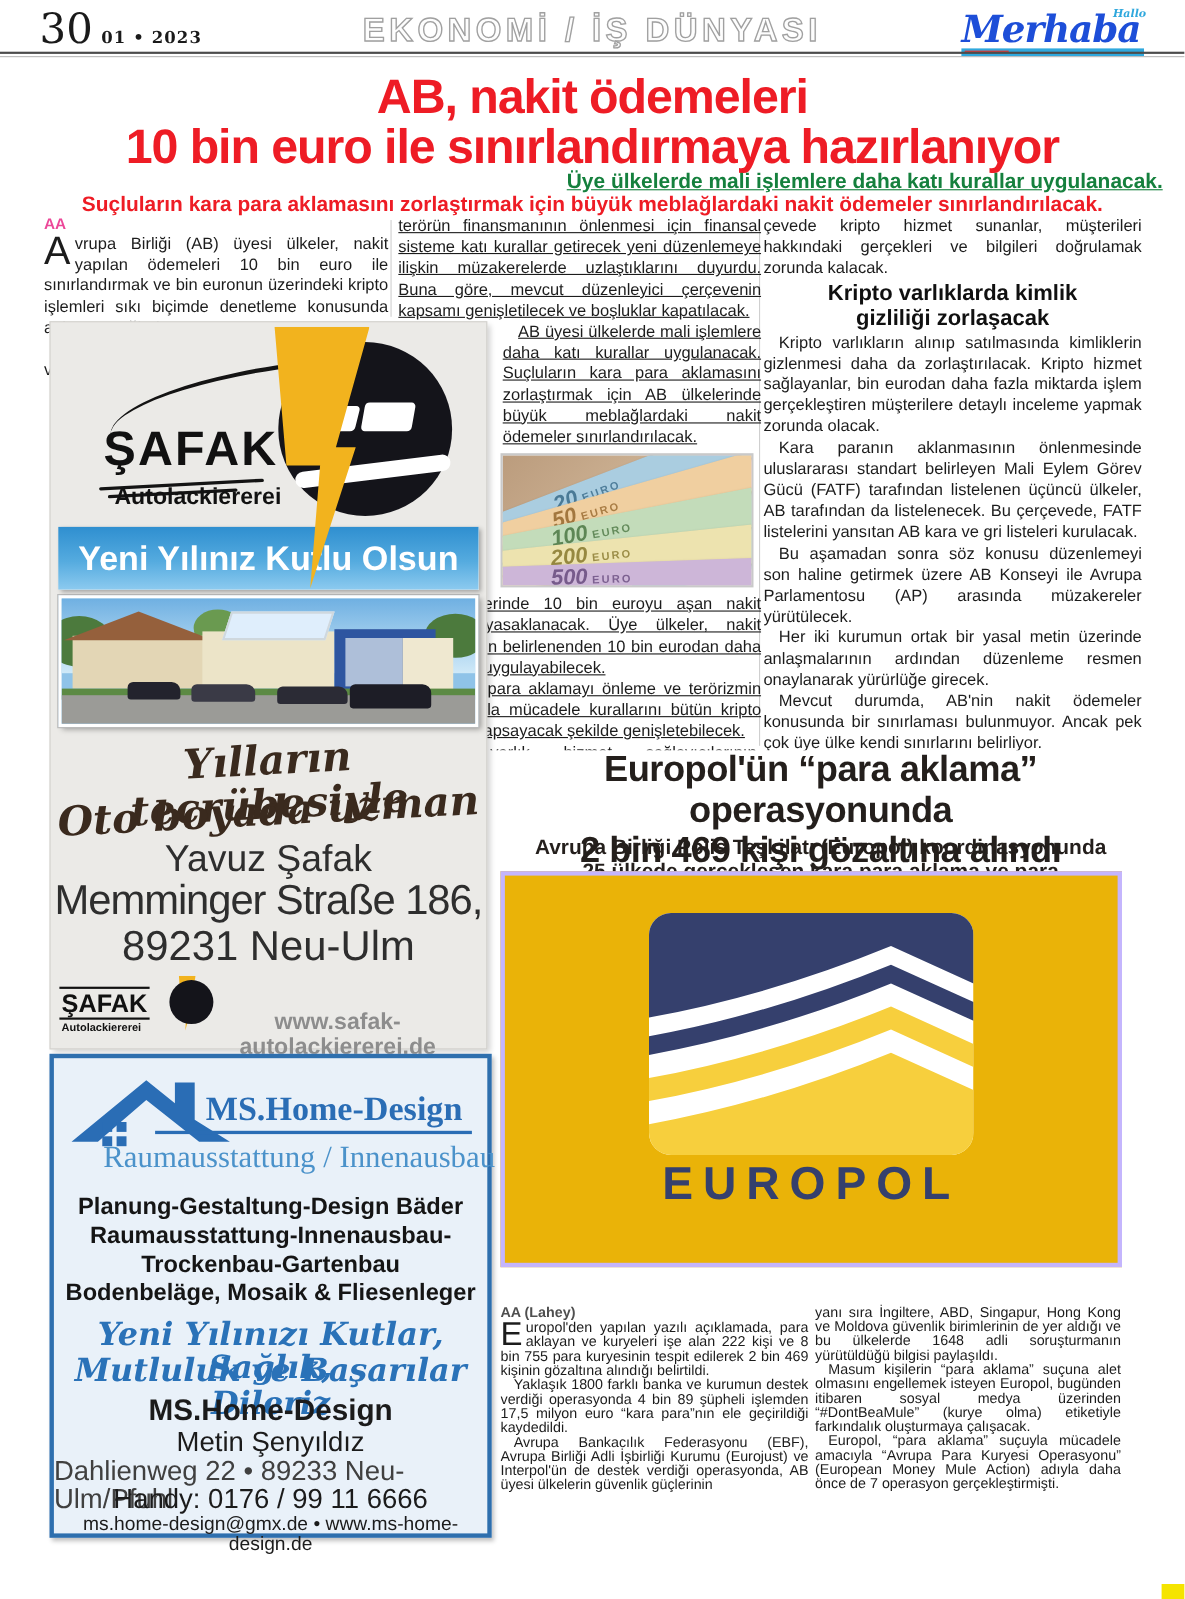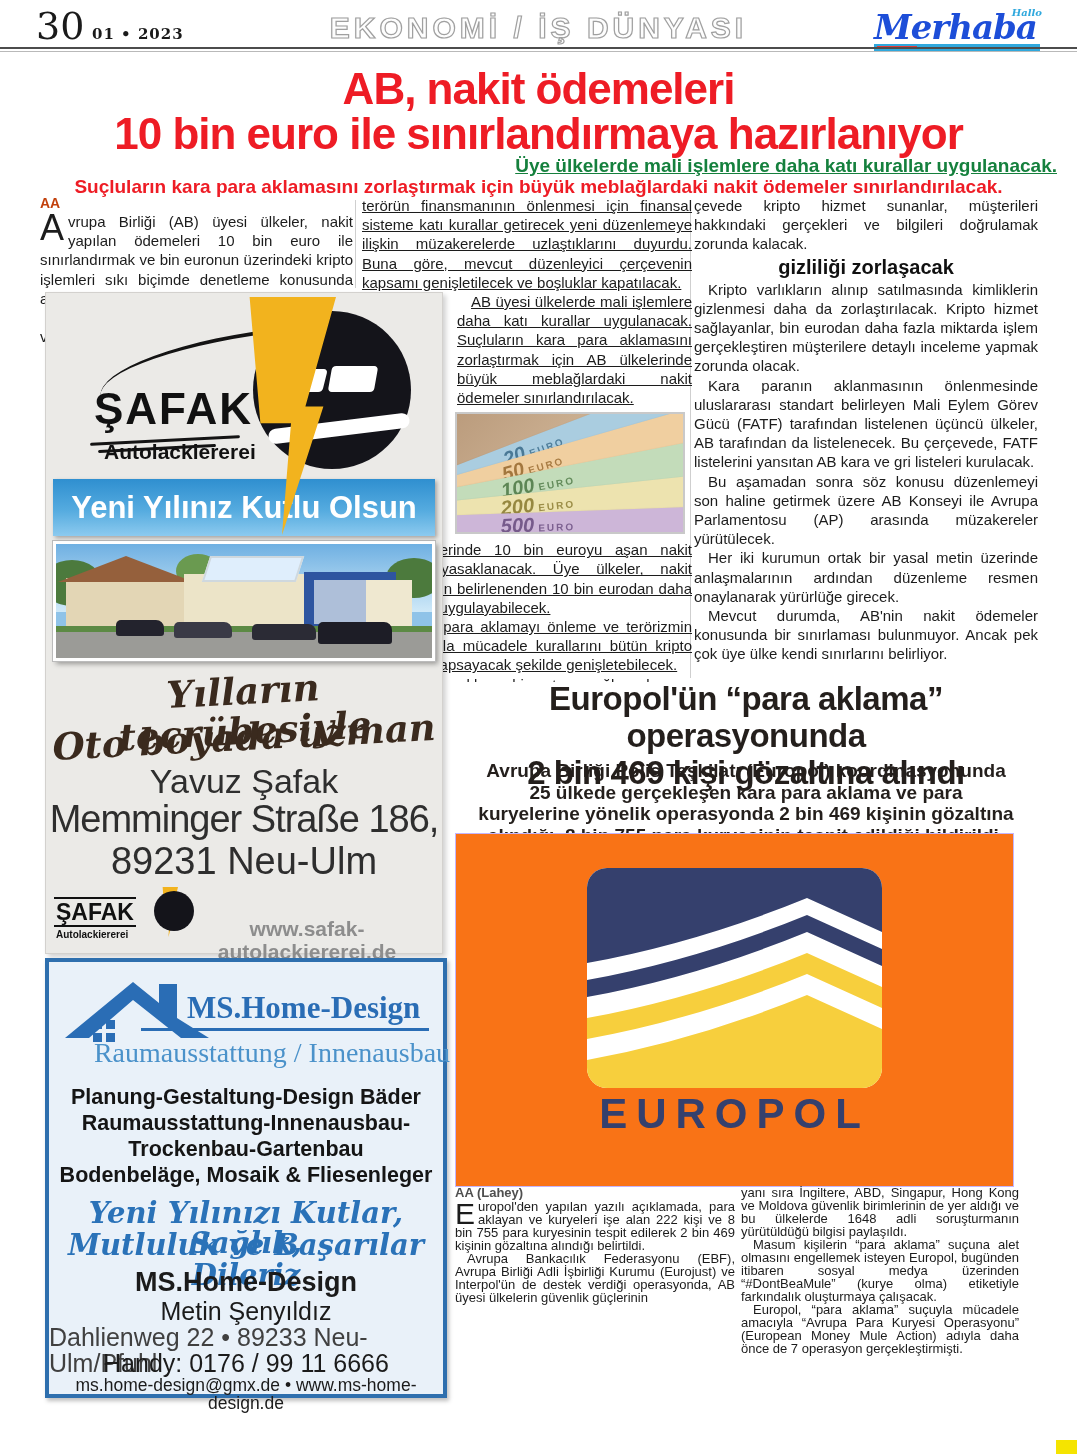--- a/index.html
+++ b/index.html
@@ -27,21 +27,21 @@
      font:900 44px/45px "Liberation Sans",sans-serif;letter-spacing:-1px;}
   .subhead-black{left:20px;top:156px;width:1037px;text-align:right;color:#15803d;
      font:800 19px/20px "Liberation Sans",sans-serif;text-decoration:underline;}
   .subhead-red{left:20px;top:177px;width:1037px;text-align:center;color:#ee1c25;
      font:800 19px/20px "Liberation Sans",sans-serif;}
 
   
   .news{font:15px/19.2px "Liberation Sans",sans-serif;color:#1c1c1c;}
   .news p{margin:0;text-align:justify;}
   .news p.ind{text-indent:14px;}
-  .byline{font:700 14px/18px "Liberation Sans",sans-serif;color:#c2410c;}
+  .byline{font:700 14px/18px "Liberation Sans",sans-serif;color:#ec4899;}
   .dropcap{float:left;font:400 36px/29px "Liberation Sans",sans-serif;padding:1px 4px 0 0;color:#1c1c1c;}
   .col1{left:40px;top:194px;width:313px;}
   .col2{left:362px;top:196px;width:330px;height:486px;overflow:hidden;text-decoration:underline;}
   .col3{left:694px;top:196px;width:344px;height:486px;overflow:hidden;}
   .vr1{left:355px;top:200px;width:1px;height:88px;background:#cfcfcf;}
   .vr2{left:690px;top:200px;width:1px;height:478px;background:#cfcfcf;}
   .crosshead{text-align:center;font:900 20px/22px "Liberation Sans",sans-serif;color:#101010;margin:2px 0;}
   .c2spacer{float:left;width:95px;height:96px;margin-top:19px;}
   .c2shift{margin-left:93px;}
 
@@ -105,21 +105,21 @@
   .safak .phone{position:absolute;left:150px;top:590px;width:240px;text-align:center;
      font:800 30px/32px "Liberation Sans",sans-serif;color:#8d8d8d;}
   .safak .web{position:absolute;left:130px;top:624px;width:262px;text-align:center;
      font:800 21px/23px "Liberation Sans",sans-serif;color:#8d8d8d;}
 
   
   .ep-headline{left:445px;top:680px;width:602px;text-align:center;color:#241f1c;
      font:900 33px/37px "Liberation Sans",sans-serif;letter-spacing:-0.5px;}
   .ep-subhead{left:445px;top:760px;width:602px;text-align:center;color:#241f1c;
      font:800 19px/21.5px "Liberation Sans",sans-serif;}
-  .ep-logobox{left:455px;top:833px;width:557px;height:352px;background:#f97316;border:1px solid #c4b5fd;}
+  .ep-logobox{left:455px;top:792px;width:557px;height:352px;background:#eab308;border:4px solid #c4b5fd;}
   .ep-logobox svg{position:absolute;left:131px;top:34px;}
   .ep-logotext{position:absolute;left:0;top:258px;width:100%;text-align:center;color:#35406d;
      font:900 42px/44px "Liberation Sans",sans-serif;letter-spacing:9px;}
   .ep-body{font:13px/13px "Liberation Sans",sans-serif;color:#1c1c1c;}
   .ep-body p{margin:0;text-align:justify;}
   .ep-body p.ind{text-indent:12px;}
   .ep-colA{left:455px;top:1186px;width:280px;height:212px;overflow:hidden;}
   .ep-colB{left:741px;top:1186px;width:278px;height:212px;overflow:hidden;}
   .ep-byline{font:700 13px/14px "Liberation Sans",sans-serif;color:#4f4f4f;}
   .ep-drop{float:left;font:400 30px/25px "Liberation Sans",sans-serif;padding:1px 3px 0 0;}
@@ -207,20 +207,21 @@
       </div>
     </div>
     <p class="ind c2shift">AB ülkelerinde 10 bin euroyu aşan nakit ödemeler yasaklanacak. Üye ülkeler, nakit ödemeler için belirlenenden 10 bin eurodan daha düşük sınır uygulayabilecek.</p>
     <p class="ind c2shift">AB, kara para aklamayı önleme ve terörizmin finansmanıyla mücadele kurallarını bütün kripto sektörünü kapsayacak şekilde genişletebilecek.</p>
     <p class="ind c2shift">Kripto varlık hizmet sağlayıcılarının, müşterilerine ilişkin gerekli özeni göstermesi gerekecek. Bu çer-</p>
   </div>
 
   <div class="abs col3 news">
     <p>çevede kripto hizmet sunanlar, müşterileri hakkındaki gerçekleri ve bilgileri doğrulamak zorunda kalacak.</p>
     <div class="crosshead">
+      <div>Kripto varlıklarda kimlik</div>
       <div>gizliliği zorlaşacak</div>
     </div>
     <p class="ind">Kripto varlıkların alınıp satılmasında kimliklerin gizlenmesi daha da zorlaştırılacak. Kripto hizmet sağlayanlar, bin eurodan daha fazla miktarda işlem gerçekleştiren müşterilere detaylı inceleme yapmak zorunda olacak.</p>
     <p class="ind">Kara paranın aklanmasının önlenmesinde uluslararası standart belirleyen Mali Eylem Görev Gücü (FATF) tarafından listelenen üçüncü ülkeler, AB tarafından da listelenecek. Bu çerçevede, FATF listelerini yansıtan AB kara ve gri listeleri kurulacak.</p>
     <p class="ind">Bu aşamadan sonra söz konusu düzenlemeyi son haline getirmek üzere AB Konseyi ile Avrupa Parlamentosu (AP) arasında müzakereler yürütülecek.</p>
     <p class="ind">Her iki kurumun ortak bir yasal metin üzerinde anlaşmalarının ardından düzenleme resmen onaylanarak yürürlüğe girecek.</p>
     <p class="ind">Mevcut durumda, AB'nin nakit ödemeler konusunda bir sınırlaması bulunmuyor. Ancak pek çok üye ülke kendi sınırlarını belirliyor.</p>
 
   </div>
 
@@ -296,20 +297,21 @@
         <path d="M0 150 Q110 130 220 85 L295 119 V140 L220 106 Q110 151 0 171 Z" fill="#f7cf3d"></path>
         <path d="M0 192 Q110 172 220 127 L295 161 V220 H0 Z" fill="#f7cf3d"></path>
       </g>
     </svg>
     <div class="ep-logotext">EUROPOL</div>
   </div>
 
   <div class="abs ep-colA ep-body">
     <div class="ep-byline">AA (Lahey)</div>
     <p><span class="ep-drop">E</span><span>uropol'den yapılan yazılı açıklamada, para aklayan ve kuryeleri işe alan 222 kişi ve 8 bin 755 para kuryesinin tespit edilerek 2 bin 469 kişinin gözaltına alındığı belirtildi.</span></p>
+    <p class="ind">Yaklaşık 1800 farklı banka ve kurumun destek verdiği operasyonda 4 bin 89 şüpheli işlemden 17,5 milyon euro “kara para”nın ele geçirildiği kaydedildi.</p>
     <p class="ind">Avrupa Bankacılık Federasyonu (EBF), Avrupa Birliği Adli İşbirliği Kurumu (Eurojust) ve Interpol'ün de destek verdiği operasyonda, AB üyesi ülkelerin güvenlik güçlerinin</p>
   </div>
   <div class="abs ep-colB ep-body">
     <p>yanı sıra İngiltere, ABD, Singapur, Hong Kong ve Moldova güvenlik birimlerinin de yer aldığı ve bu ülkelerde 1648 adli soruşturmanın yürütüldüğü bilgisi paylaşıldı.</p>
     <p class="ind">Masum kişilerin “para aklama” suçuna alet olmasını engellemek isteyen Europol, bugünden itibaren sosyal medya üzerinden “#DontBeaMule” (kurye olma) etiketiyle farkındalık oluşturmaya çalışacak.</p>
     <p class="ind">Europol, “para aklama” suçuyla mücadele amacıyla “Avrupa Para Kuryesi Operasyonu” (European Money Mule Action) adıyla daha önce de 7 operasyon gerçekleştirmişti.</p>
   </div>
 
   <div class="abs ms">
     <svg width="150" height="72" viewBox="0 0 150 72">

